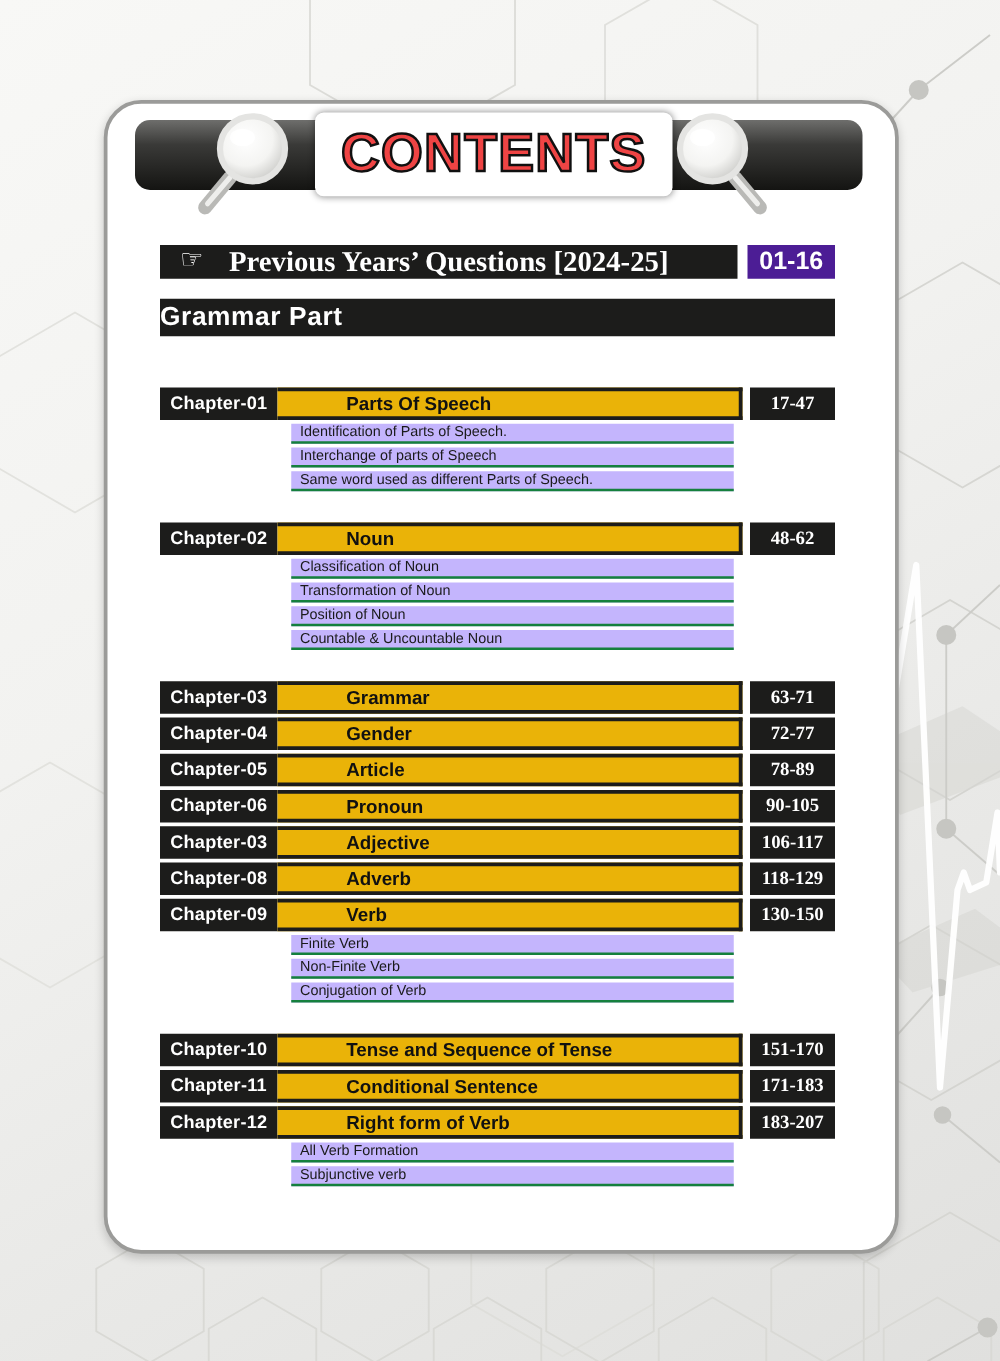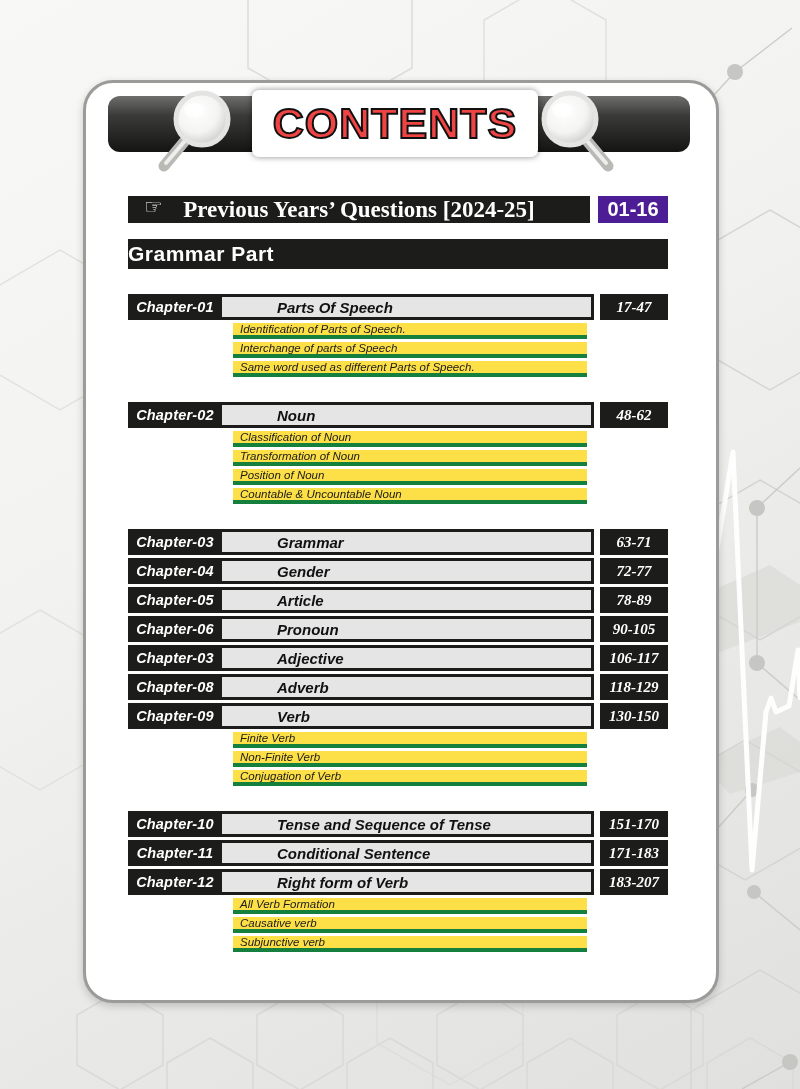--- a/index.html
+++ b/index.html
@@ -36,31 +36,31 @@
   
   .content{padding:0 48px 0 42px;}
   .py-row{display:flex;height:27px;margin-top:44px;}
   .py-bar{flex:1;background:#1c1c1b;position:relative;display:flex;align-items:center;justify-content:center;}
   .hand{position:absolute;left:16px;top:1px;color:#fff;font-family:"DejaVu Sans",sans-serif;font-size:21px;line-height:1;}
   .py-label{color:#fff;font-family:"Liberation Serif",serif;font-weight:bold;font-size:23px;white-space:nowrap;}
   .py-pages{width:70px;margin-left:8px;background:#4c1d95;color:#fff;display:flex;align-items:center;justify-content:center;
     font-family:Liberation Sans, sans-serif;font-weight:bold;font-size:20px;}
   .section-bar{margin-top:16px;height:30px;background:#1c1c1b;display:flex;align-items:center;}
   .section-bar span{color:#fff;font-weight:bold;font-size:21px;letter-spacing:.5px;}
-  #chapter-list{margin-top:25px;font-style:italic;}
+  #chapter-list{margin-top:41px;}
   .chapter-row{display:flex;height:26px;margin-bottom:3px;}
   .chap-num{width:94px;background:#1c1c1b;color:#fff;font-weight:bold;font-size:14.5px;
     display:flex;align-items:center;justify-content:center;letter-spacing:.2px;}
-  .chap-title{flex:1;background:#e5e5e5;border:3px solid #1c1c1b;border-left:none;box-sizing:border-box;
+  .chap-title{flex:1;background:#eab308;border:3px solid #1c1c1b;border-left:none;box-sizing:border-box;
     display:flex;align-items:center;padding-left:55px;font-weight:bold;font-size:15px;color:#111;white-space:nowrap;}
   .chap-pages{width:68px;margin-left:6px;background:#1c1c1b;color:#fff;display:flex;align-items:center;justify-content:center;
     font-family:"Liberation Serif",serif;font-weight:bold;font-size:15px;}
   .topics{display:none;}
   .topics.has-topics{display:block;margin:1px 0 25px 105px;}
-  .topic{width:354px;height:16px;background:#fde047;border-bottom:4px solid #15803d;margin-bottom:3px;
+  .topic{width:354px;height:16px;background:#c4b5fd;border-bottom:2px solid #15803d;margin-bottom:3px;
     display:flex;align-items:center;padding-left:7px;box-sizing:border-box;font-size:11.5px;color:#1a1a1a;white-space:nowrap;}
 </style>
 </head>
 <body>
 
 <svg class="bg-decor" width="800" height="1089" viewBox="0 0 800 1089">
   <g fill="none" stroke="#dcdcd8" stroke-width="1.5">
     <polygon points="330,-75 412,-28 412,68 330,115 248,68 248,-28"></polygon>
     <polygon points="545,-15 606,20 606,90 545,125 484,90 484,20" stroke="#e0e0dc"></polygon>
     <polygon points="60,250 129,290 129,370 60,410 -9,370 -9,290" stroke="#e2e2de"></polygon>
@@ -262,19 +262,18 @@
   </div>
 
   <div class="chapter-block">
     <div class="chapter-row">
       <div class="chap-num">Chapter-12</div>
       <div class="chap-title">Right form of Verb</div>
       <div class="chap-pages">183-207</div>
     </div>
     <div class="topics has-topics">
             <div class="topic">All Verb Formation</div>
-            <div class="topic">Causative verb</div>
             <div class="topic">Subjunctive verb</div>
           </div>
   </div>
 </div>
   </div>
 </div>
 
 </body></html>

